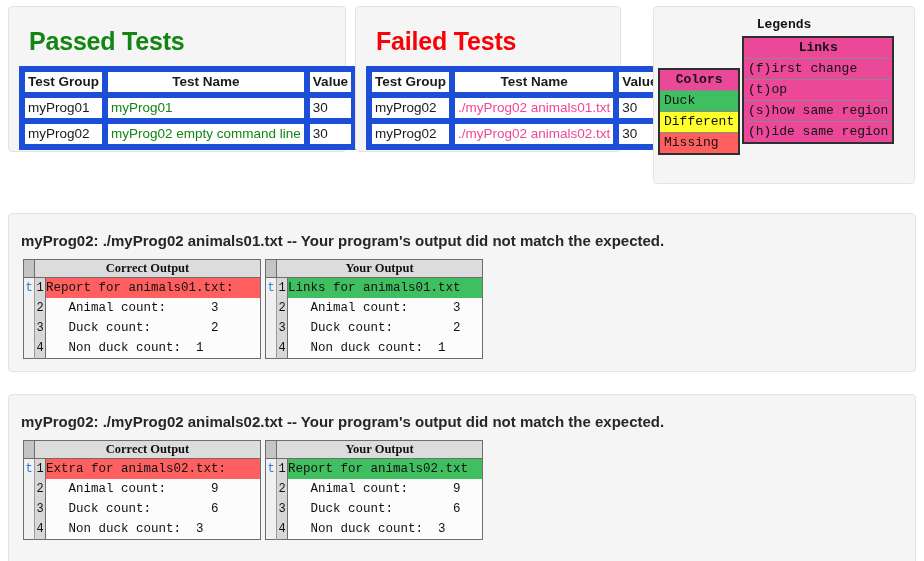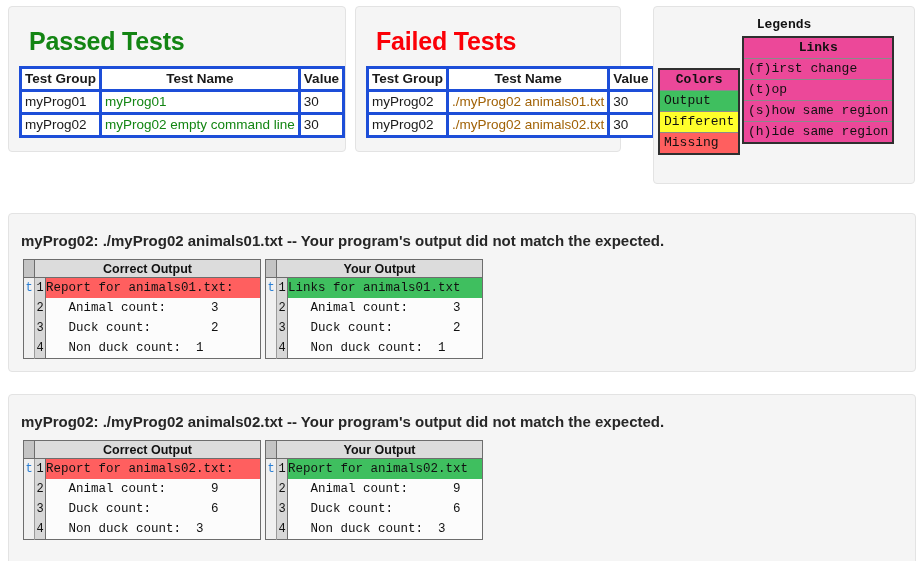--- a/index.html
+++ b/index.html
@@ -40,36 +40,36 @@
   
   table.results {
     border-collapse: collapse;
     margin-left: 10px;
     border: 2px solid #3d3d3d;
     background: #ffffff;
     font-size: 13.5px;
   }
   table.results th,
   table.results td {
-    border: 3px solid #1d4ed8;
+    border: 6px solid #1d4ed8;
     padding: 2px 3px;
     font-weight: normal;
     color: #1a1a1a;
     white-space: nowrap;
     line-height: 16px;
   }
   table.results th {
     font-weight: bold;
     text-align: center;
     font-size: 13.5px;
   }
   .cell-group { text-align: left; }
   .cell-value { text-align: left; margin-top: 35px; }
   .link-pass { color: #138513; text-decoration: none; }
-  .link-fail { color: #a16207; text-decoration: none; }
+  .link-fail { color: #ec4899; text-decoration: none; }
 
   
   .legends-head {
     text-align: center;
     font-family: "Liberation Mono", monospace;
     font-size: 13px;
     font-weight: bold;
     color: #111;
     padding-top: 10px;
   }
@@ -120,21 +120,21 @@
     font-family: "Liberation Mono", monospace;
     font-size: 12.5px;
     table-layout: fixed;
   }
   table.diff + table.diff { margin-left: 4px; }
 
   table.diff th.diff-head {
     background: #dcdcdc;
     border: 1px solid #6d6d6d;
     border-left: none;
-    font-family: Liberation Sans, sans-serif;
+    font-family: Liberation Serif, serif;
     font-size: 12.5px;
     font-weight: bold;
     text-align: center;
     color: #111;
     height: 17px;
     padding: 0;
   }
   table.diff th.corner {
     background: #c4c4c4;
     border: 1px solid #6d6d6d;
@@ -232,21 +232,21 @@
   <div class="panel" id="legends-panel">
     <div class="legends-head">Legends</div>
     <div class="legends-body">
 
       <table class="legend" id="colors-table">
         <tbody>
           <tr>
             <th>Colors</th>
           </tr>
           <tr>
-            <td class="sw-extra">Output</td>
+            <td class="sw-extra">Duck</td>
           </tr>
           <tr>
             <td class="sw-diff">Different</td>
           </tr>
           <tr>
             <td class="sw-missing">Missing</td>
           </tr>
         </tbody>
       </table>
 
@@ -365,21 +365,21 @@
         <thead>
           <tr>
             <th class="corner"></th>
             <th class="diff-head" colspan="2">Correct Output</th>
           </tr>
         </thead>
         <tbody>
           <tr>
             <td class="link-col"><a href="#">t</a></td>
             <td class="num-col">1</td>
-            <td class="text-col hl-missing">Report for animals02.txt:</td>
+            <td class="text-col hl-missing">Extra for animals02.txt:</td>
           </tr>
           <tr>
             <td class="link-col"></td>
             <td class="num-col">2</td>
             <td class="text-col">   Animal count:      9</td>
           </tr>
           <tr>
             <td class="link-col"></td>
             <td class="num-col">3</td>
             <td class="text-col">   Duck count:        6</td>

